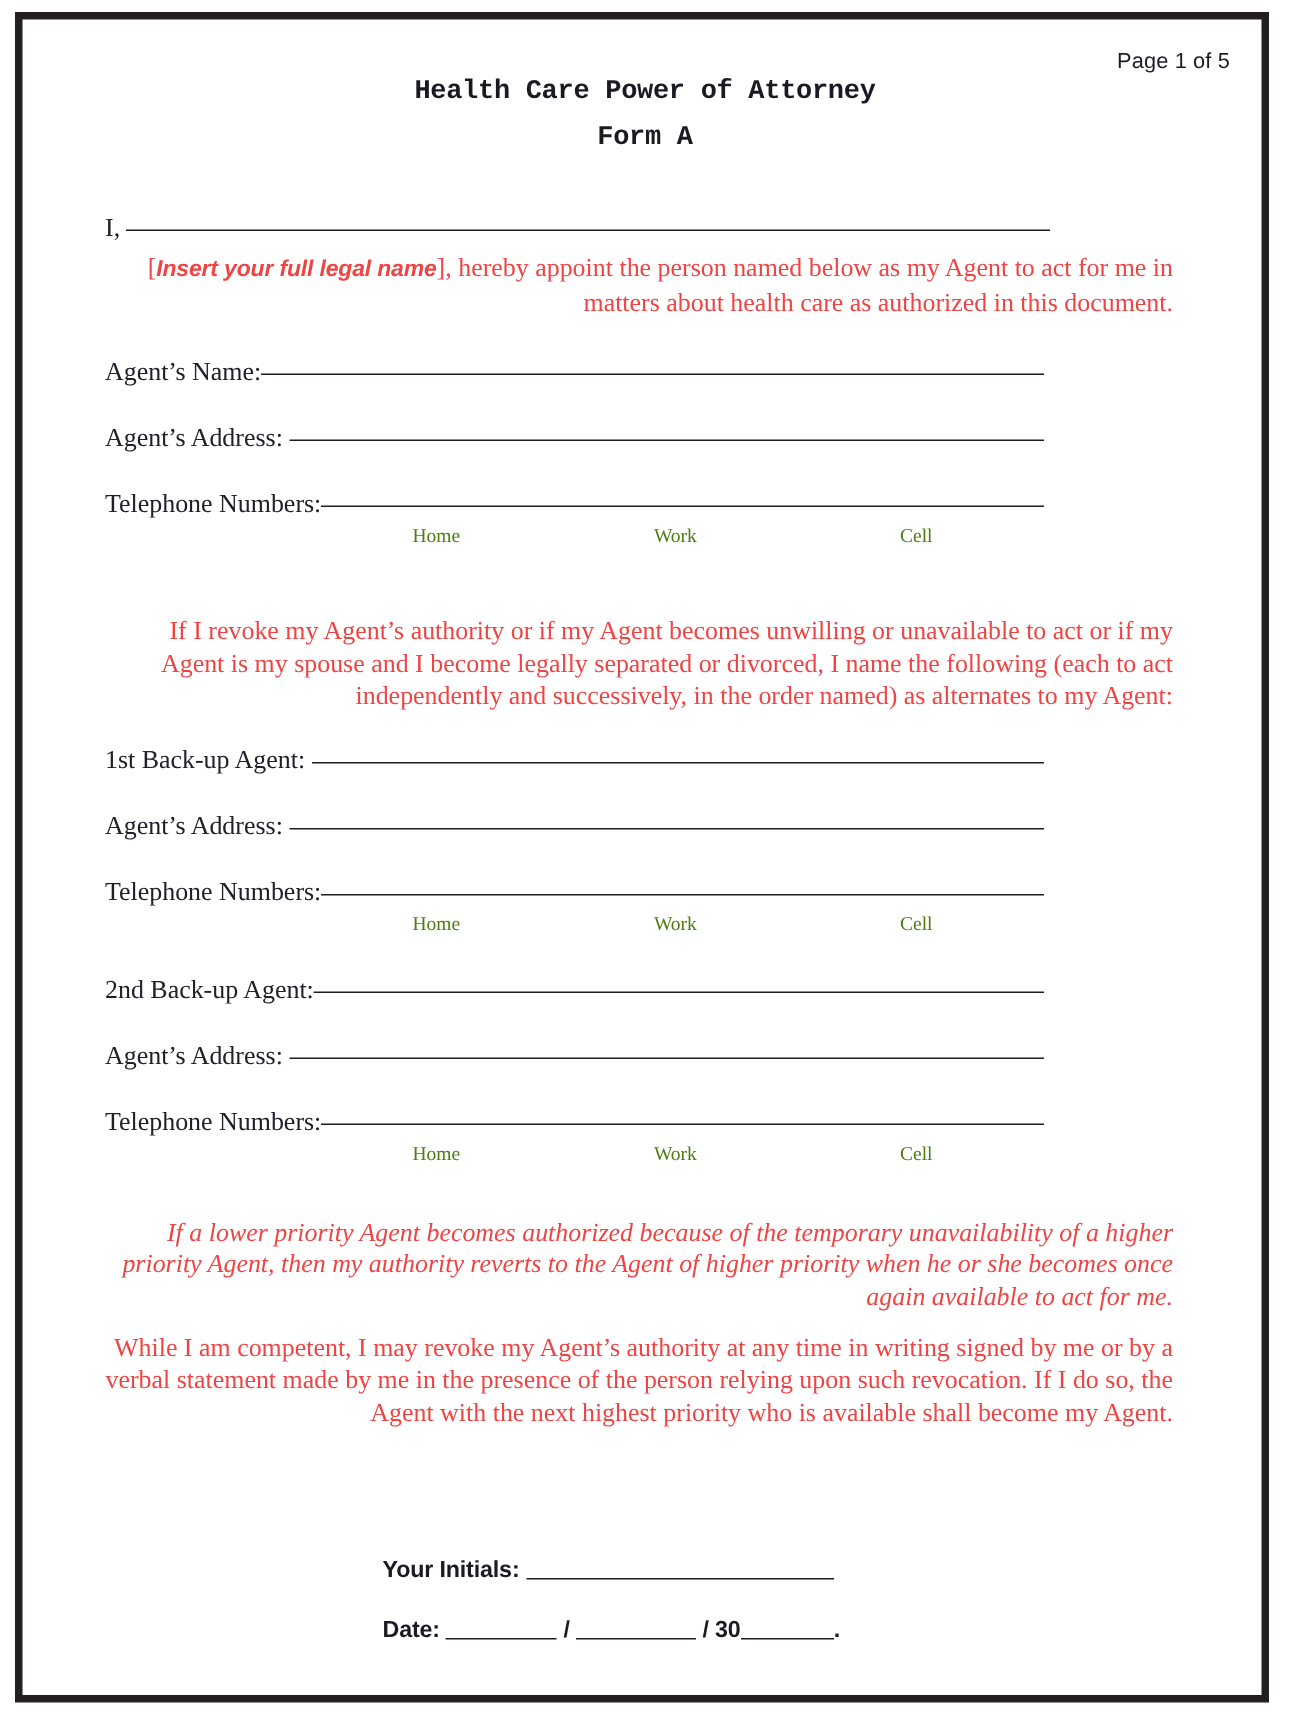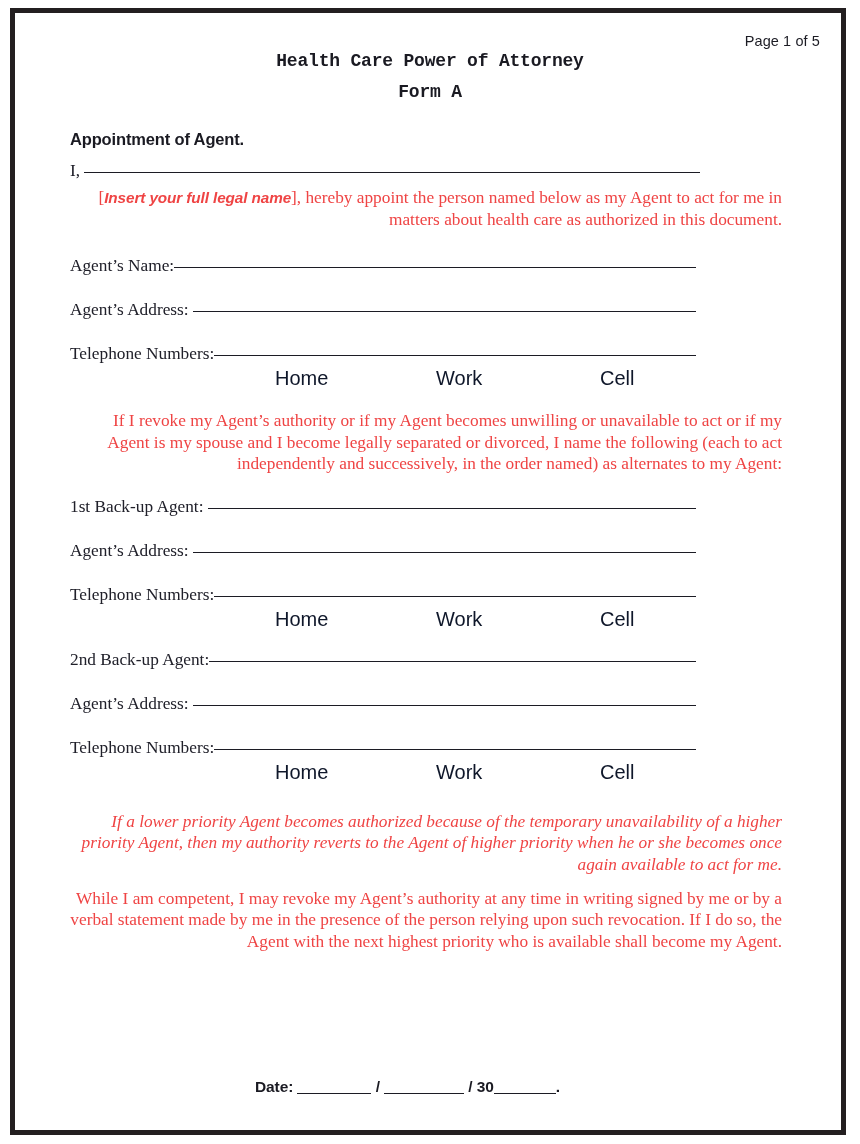--- a/index.html
+++ b/index.html
@@ -118,23 +118,23 @@
   }
 
   .i-row {
     width: 630px;
   }
 
   .phone-subs {
     position: relative;
     width: 626px;
     height: 22px;
-    font-family: Liberation Sans, sans-serif;
-    font-size: 20px;
-    color: #0f172a;
+    font-family: Liberation Serif, serif;
+    font-size: 13px;
+    color: #4d7c0f;
   }
   .phone-subs span {
     position: absolute;
     top: 0;
   }
   .sub-home { left: 205px; }
   .sub-work { left: 366px; }
   .sub-cell { left: 530px; }
 
   .footer {
@@ -169,21 +169,20 @@
 
   <div class="page-number">Page 1 of 5</div>
 
   <div class="title-block">
     <div class="title-line">Health Care Power of Attorney</div>
     <div class="title-line">Form A</div>
   </div>
 
   <div class="content" style="top:130px;">
 
-    <div class="sec-head">Appointment of Agent.</div>
 
     <div class="field-row i-row" style="margin-top:12px;">
       <span class="field-label">I, </span>
       <span class="field-rule"></span>
     </div>
 
     <div class="body-p" style="margin-top:6px; width:712px;"><span class="inline-bracket">[</span><span class="insert-italic">Insert your full legal name</span><span class="inline-bracket">], hereby appoint the person named below as my Agent to act for me in matters about health care as authorized in this document.</span></div>
 
     <div class="field-row" style="margin-top:26px;">
       <span class="field-label">Agent’s Name:</span>
@@ -249,18 +248,21 @@
       <span class="sub-home">Home</span>
       <span class="sub-work">Work</span>
       <span class="sub-cell">Cell</span>
     </div>
 
     <div class="body-p" style="margin-top:28px; width:712px;font-style:italic;">If a lower priority Agent becomes authorized because of the temporary unavailability of a higher priority Agent, then my authority reverts to the Agent of higher priority when he or she becomes once again available to act for me.</div>
 
     <div class="body-p" style="margin-top:12px; width:712px;">While I am competent, I may revoke my Agent’s authority at any time in writing signed by me or by a verbal statement made by me in the presence of the person relying upon such revocation. If I do so, the Agent with the next highest priority who is available shall become my Agent.</div>
   </div>
 
+  <div class="footer" style="top:1038px;">
+    <div class="footer-line"><span>Your Initials: </span><span class="footer-rule r-initials"></span></div>
+  </div>
 
   <div class="footer" style="top:1078px;">
     <div class="footer-line"><span>Date: </span><span class="footer-rule r-date1"></span><span> / </span><span class="footer-rule r-date2"></span><span> / 30</span><span class="footer-rule r-date3"></span><span>.</span></div>
   </div>
 
 </div>
 
 </body></html>

